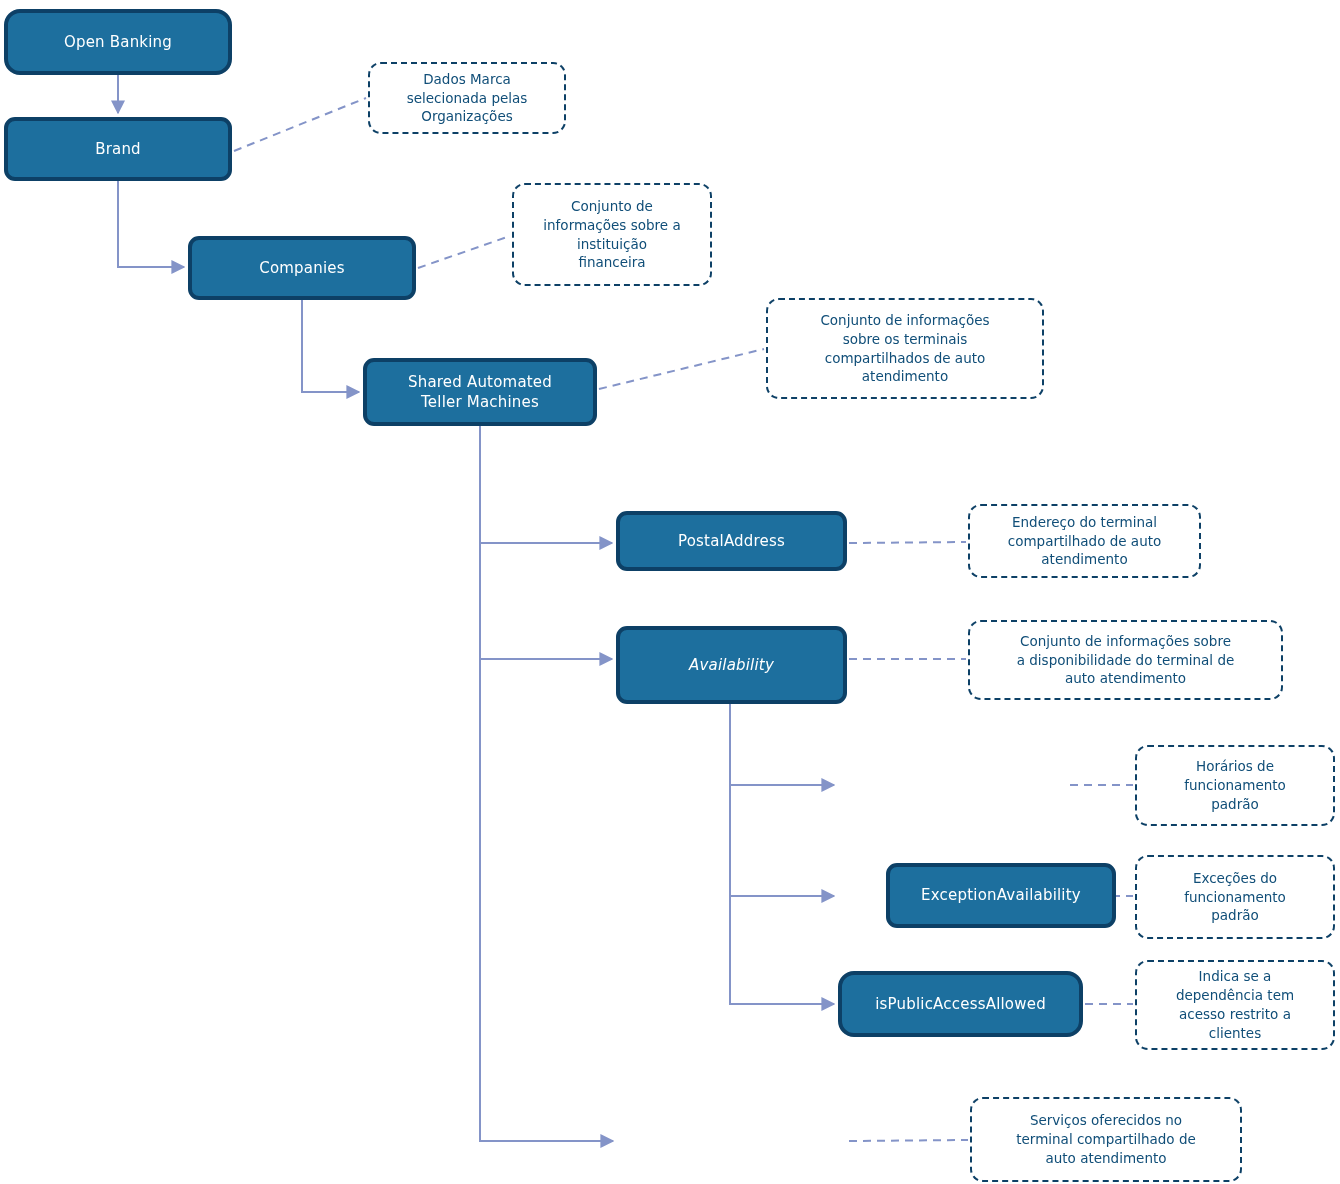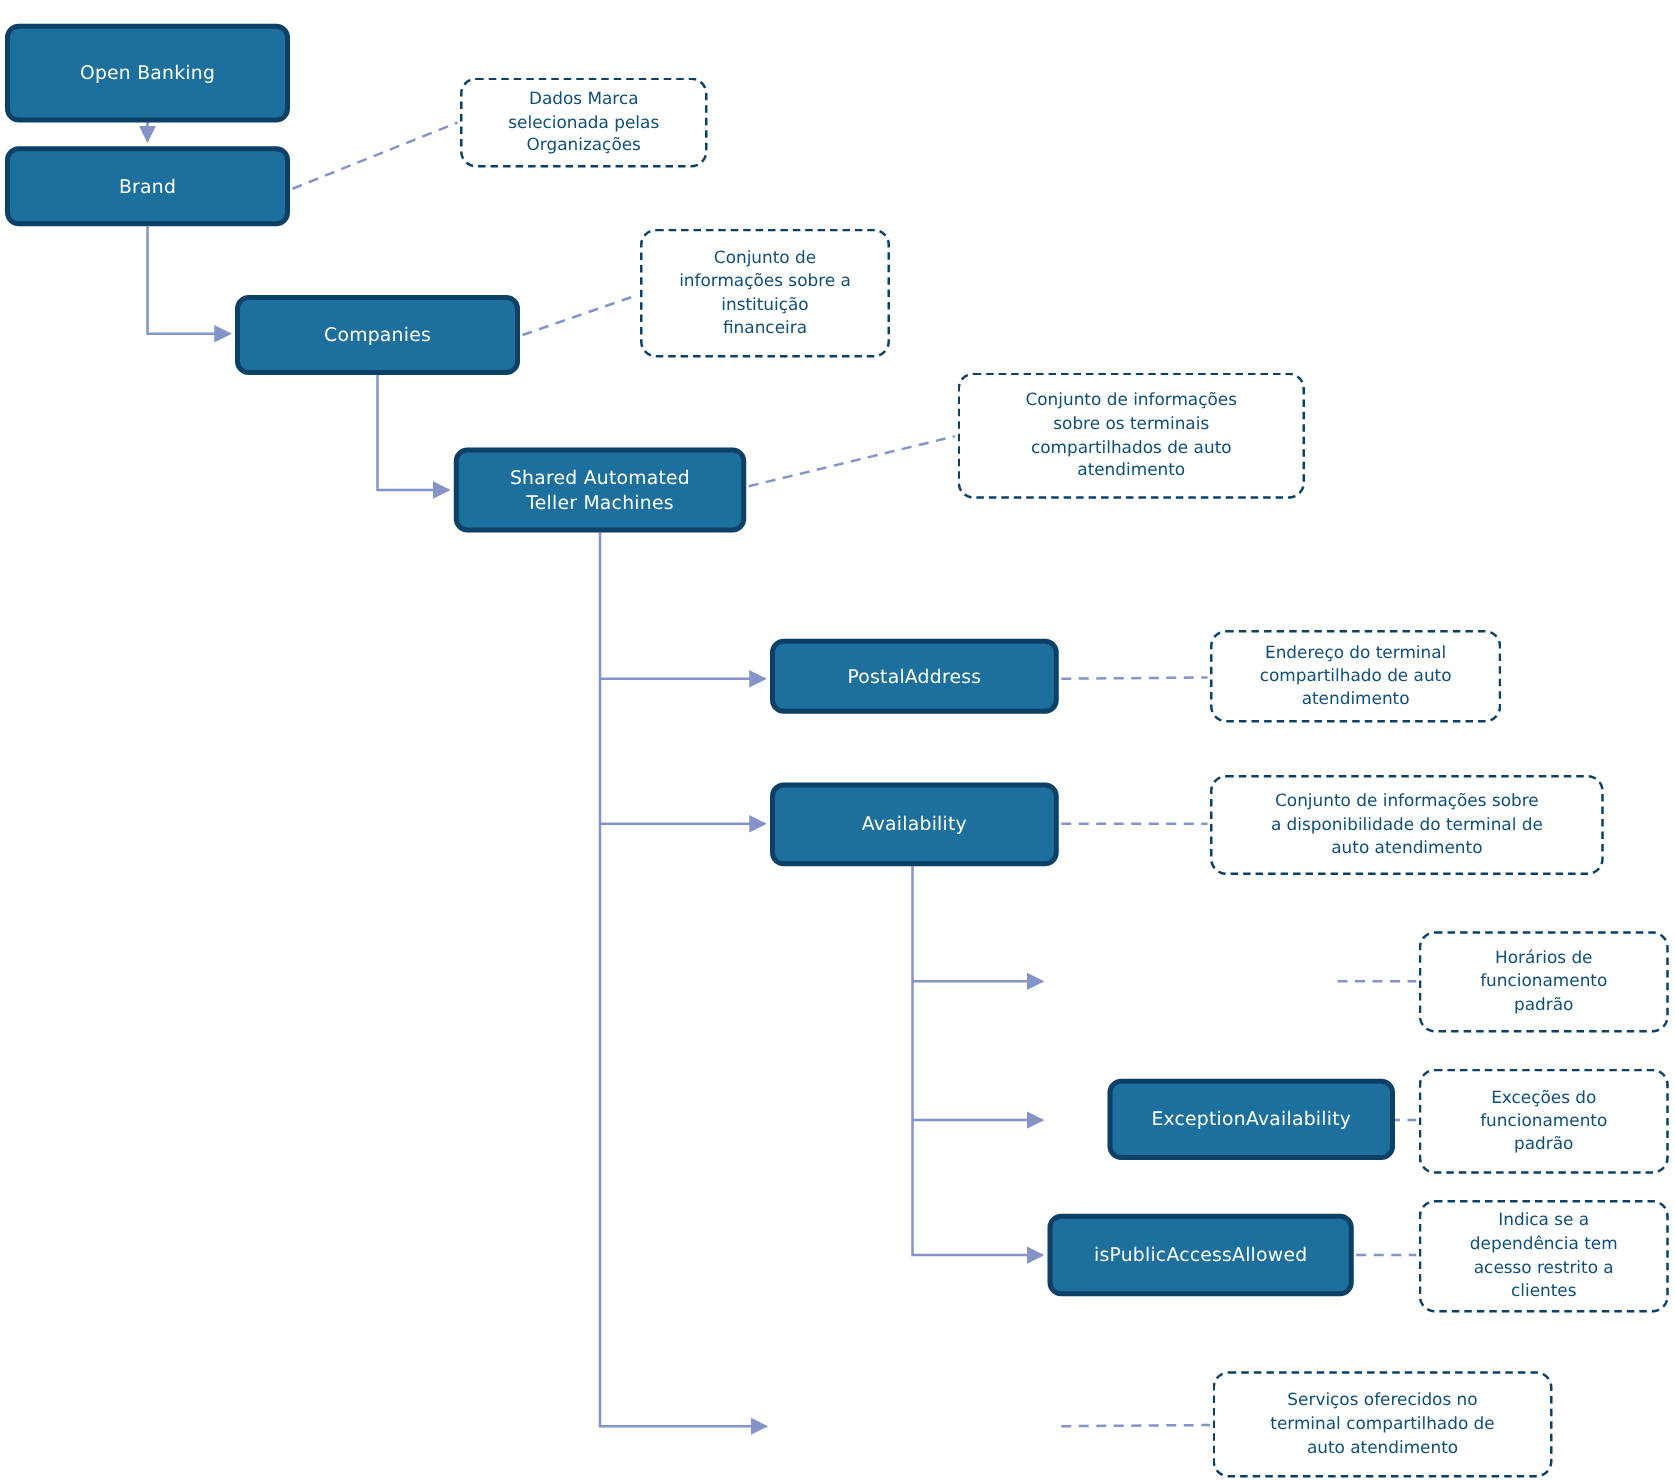--- a/index.html
+++ b/index.html
@@ -44,29 +44,29 @@
     border:2px dashed var(--annotation-border);
     border-radius:13px;
     color:var(--annotation-text);
     font-size:13.5px;
     text-align:center;
     white-space:pre-line;
     line-height:1.4;
     padding:4px 8px;
   }
   
-  #n-open-banking{left:4px;top:19px;width:228px;height:79px;}
+  #n-open-banking{left:4px;top:9px;width:228px;height:66px;border-radius:16px;}
   #n-brand{left:4px;top:117px;width:228px;height:64px;}
   #n-companies{left:188px;top:236px;width:228px;height:64px;}
   #n-satm{left:363px;top:358px;width:234px;height:68px;}
   #n-postal-address{left:616px;top:511px;width:231px;height:60px;}
-  #n-availability{left:616px;top:626px;width:231px;height:67px;}
+  #n-availability{left:616px;top:626px;width:231px;height:78px;font-style:italic;}
   #n-standards{left:838px;top:753px;width:230px;height:64px;}
   #n-exception-availability{left:838px;top:863px;width:230px;height:65px;margin-left:48px;}
-  #n-is-public-access-allowed{left:838px;top:971px;width:245px;height:66px;}
+  #n-is-public-access-allowed{left:838px;top:971px;width:245px;height:66px;border-radius:16px;}
   #n-services{left:617px;top:1108px;width:230px;height:65px;}
   
   #a-brand{left:368px;top:62px;width:198px;height:72px;}
   #a-companies{left:512px;top:183px;width:200px;height:103px;}
   #a-satm{left:766px;top:298px;width:278px;height:101px;}
   #a-postal-address{left:968px;top:504px;width:233px;height:74px;}
   #a-availability{left:968px;top:620px;width:315px;height:80px;}
   #a-standards{left:1135px;top:745px;width:200px;height:81px;}
   #a-exception-availability{left:1135px;top:855px;width:200px;height:84px;}
   #a-is-public-access-allowed{left:1135px;top:960px;width:200px;height:90px;}

